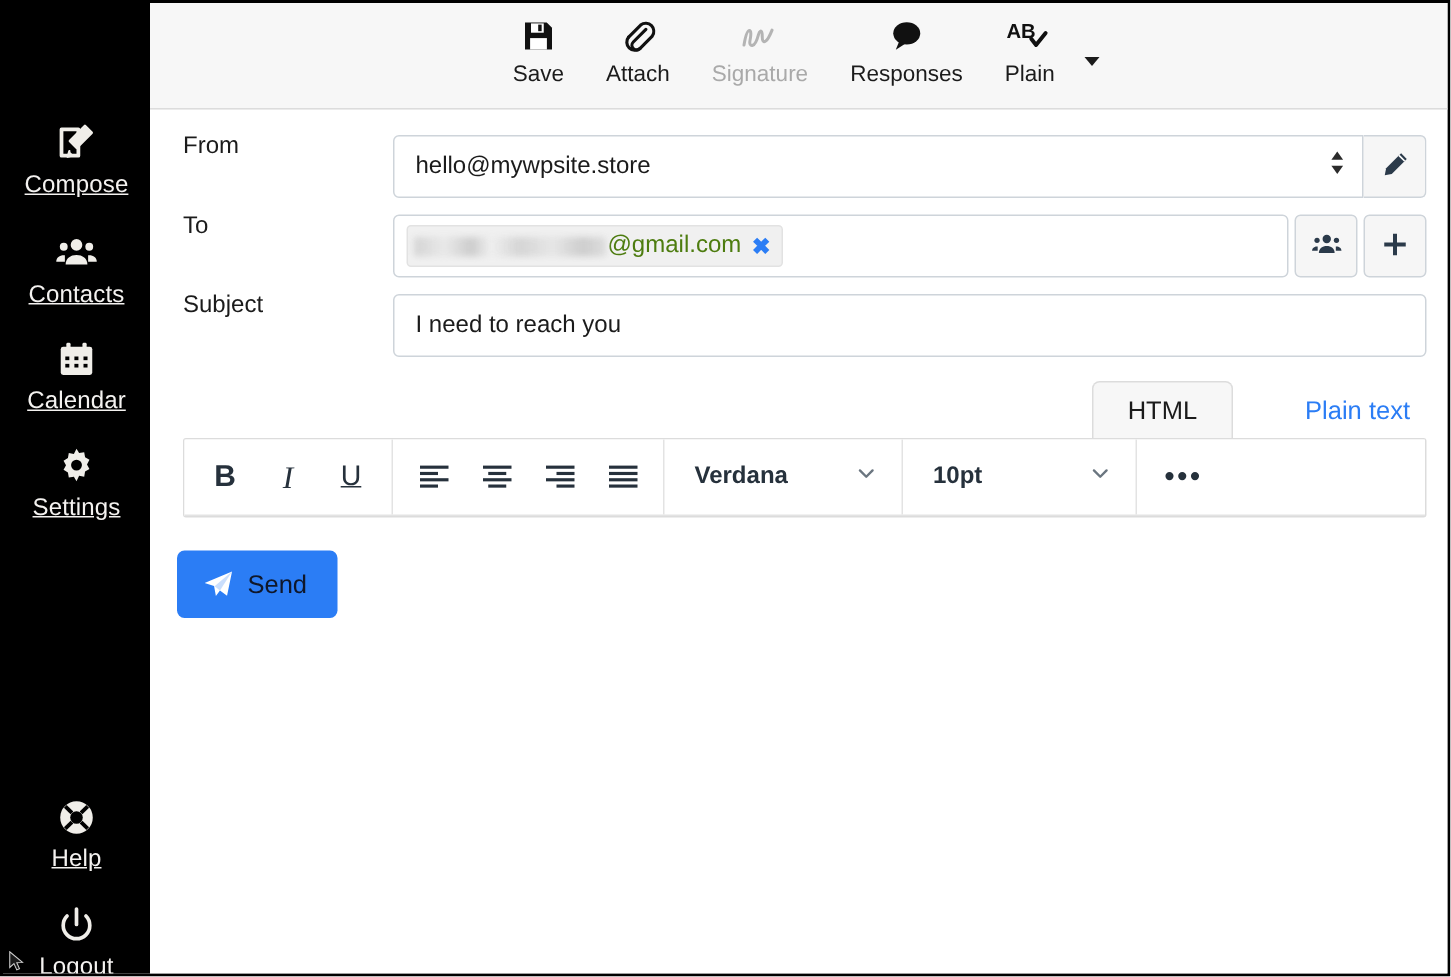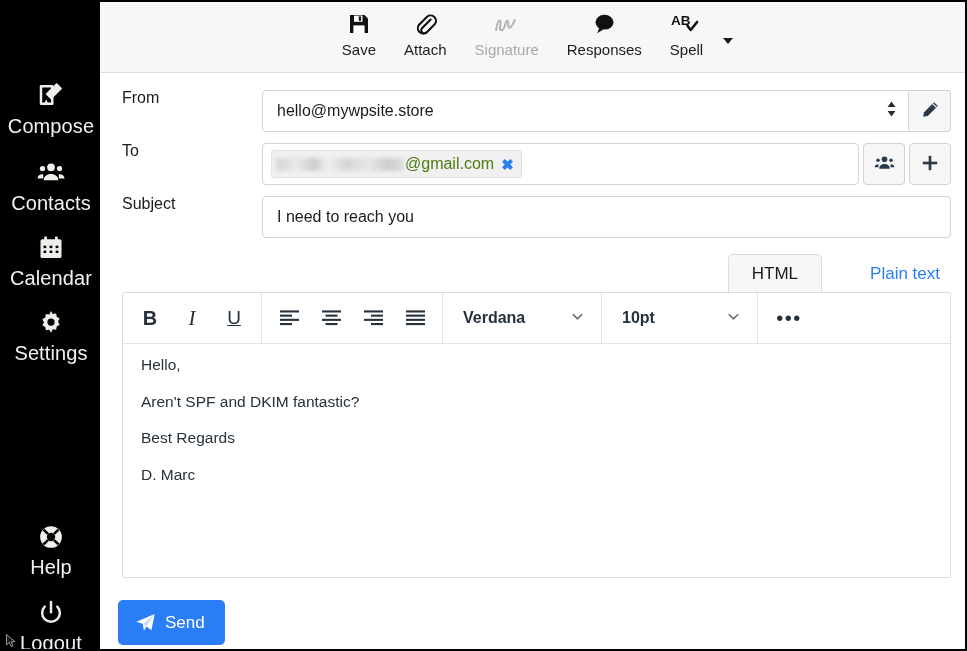--- a/index.html
+++ b/index.html
@@ -44,24 +44,25 @@
     text-decoration: none;
     color: #f3f1ef;
   }
   .nav-icon {
     display: block;
     line-height: 0;
     margin-bottom: 6px;
   }
   .nav-icon svg { display: block; }
   .nav-label {
-    font-size: 20px;
+    font-size: 16px;
     color: #f4f2f0;
     letter-spacing: 0.1px;
     line-height: 1;
+    text-decoration: underline;
   }
   .nav-spacer { flex: 1 1 auto; }
 
   
   #main {
     position: absolute;
     left: 98px;
     top: 0;
     right: 0;
     bottom: 0;
@@ -383,21 +384,21 @@
     margin: 0 0 21px 0;
   }
 
   
   #send-row { padding: 22px 0 0 18px; }
   #send-btn {
     display: inline-flex;
     align-items: center;
     gap: 9px;
     background: #2b7df5;
-    color: #ffffff;
+    color: #0f172a;
     border: 0;
     border-radius: 5px;
     padding: 12px 20px 12px 17px;
     font-family: inherit;
     font-size: 17px;
     cursor: pointer;
     line-height: 1;
   }
   #send-btn svg { display: block; }
 
@@ -548,21 +549,21 @@
         <span class="tb-label">Responses</span>
       </button>
 
       <button class="tb-btn">
         <span class="tb-icon">
           <svg width="30" height="24" viewBox="0 0 30 24">
             <text x="0" y="13" font-family="Liberation Sans, sans-serif" font-size="13.5" font-weight="bold" fill="#111111">AB</text>
             <path d="M16.5 13.8l3.2 4.2 6.4-8" fill="none" stroke="#111111" stroke-width="2.6" stroke-linecap="round" stroke-linejoin="round"></path>
           </svg>
         </span>
-        <span class="tb-label">Spell</span>
+        <span class="tb-label">Plain</span>
       </button>
 
       <div id="toolbar-more">
         <span class="caret-down"></span>
       </div>
     </div>
 
     <div id="compose-head">
 
       <div class="field-row">
@@ -709,26 +710,20 @@
             </span>
           </div>
         </div>
 
         <div class="tgroup">
           <div class="more-btn">•••</div>
         </div>
 
       </div>
 
-      <div id="editor-body">
-        <p class="body-line">Hello,</p>
-        <p class="body-line">Aren't SPF and DKIM fantastic?</p>
-        <p class="body-line">Best Regards</p>
-        <p class="body-line">D. Marc</p>
-      </div>
 
     </div>
 
     <div id="send-row">
       <button id="send-btn">
         <span>
           <svg width="21" height="21" viewBox="0 0 24 24" fill="#ffffff">
             <path d="M22.5 2.2L1.6 11.1l7.2 2.3 1.4 7.6 3.1-4.3 5.4 4.1z"></path>
             <path d="M9.2 13.6L22.5 2.2l-9.2 14.5z" fill="#2b7df5" opacity="0.25"></path>
           </svg>

